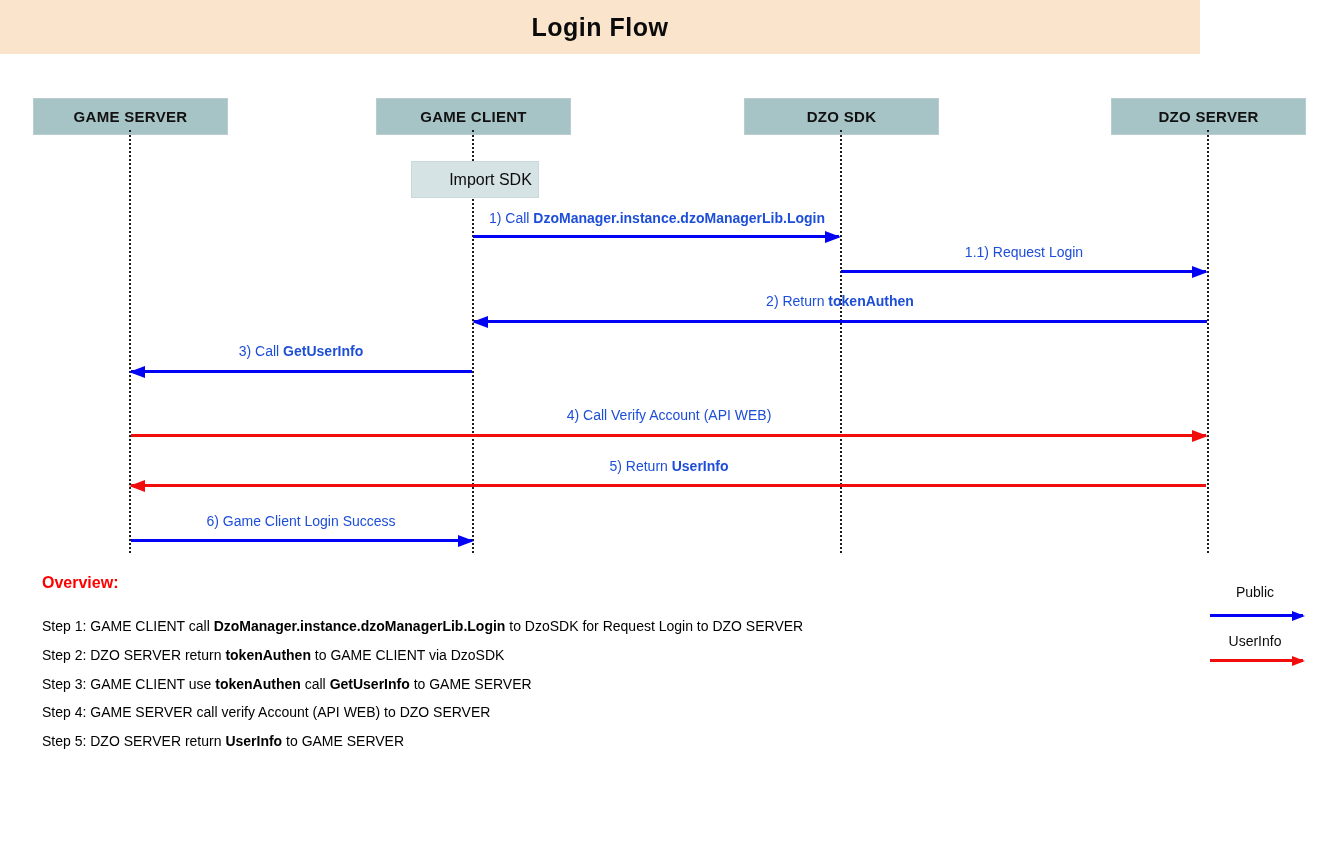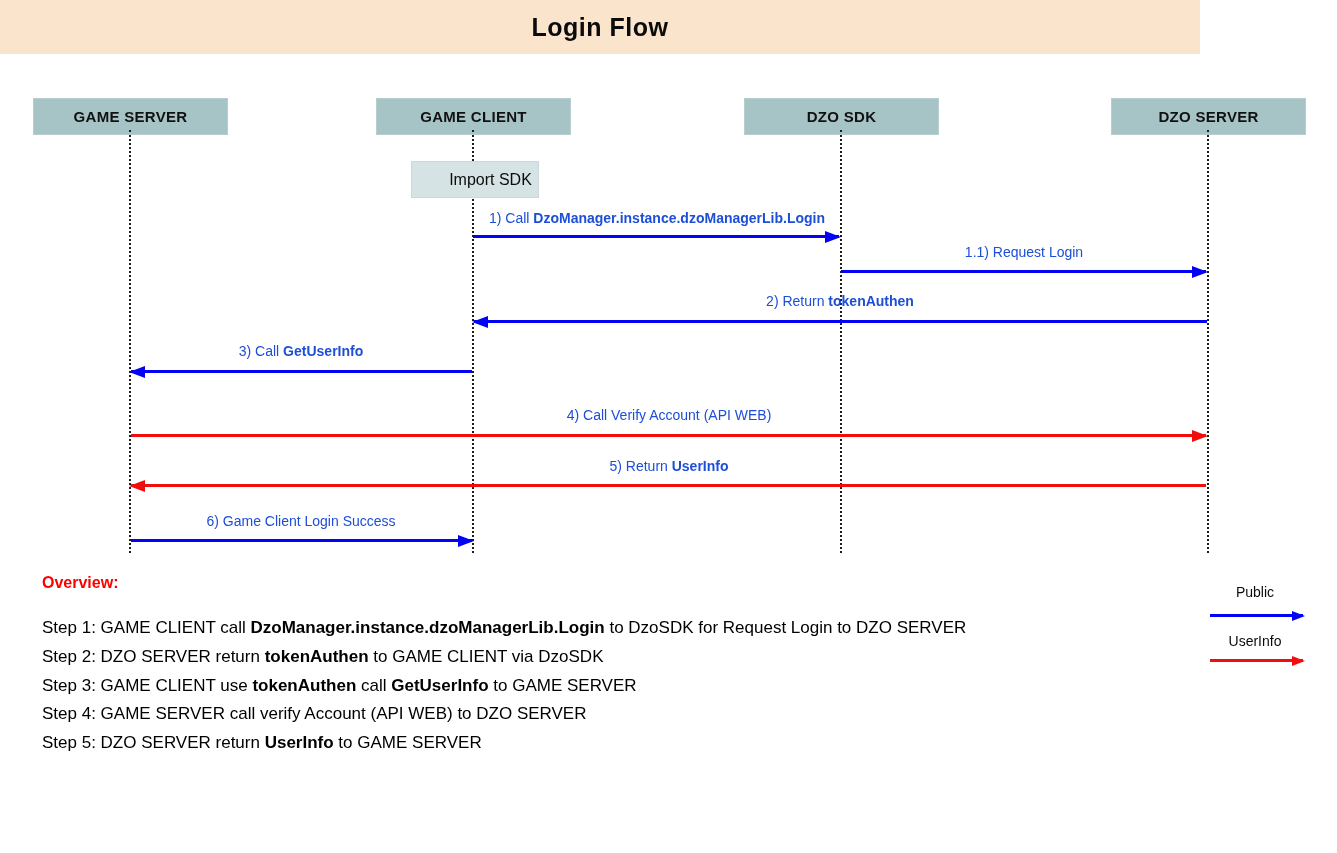--- a/index.html
+++ b/index.html
@@ -44,21 +44,21 @@
   .legend-arrow::after{border-top-width:5px !important;border-bottom-width:5px !important;}
   .legend-arrow.right::after{border-left-width:13px;}
   .legend-label{
     position:absolute;transform:translateX(-50%);font-size:14px;color:#0b0b0b;white-space:nowrap;
   }
   .overview-heading{
     position:absolute;left:42px;top:574px;
     font-size:16px;font-weight:bold;color:var(--overview-heading,#FF0000);
   }
   .step{
-    position:absolute;left:42px;white-space:nowrap;font-size:17px;color:#000;
+    position:absolute;left:42px;white-space:nowrap;font-size:14px;color:#000;
   }
 </style>
 </head>
 <body>
 
 <div class="canvas">
 
   <header class="title-bar">
     <h1>Login Flow</h1>
   </header>

